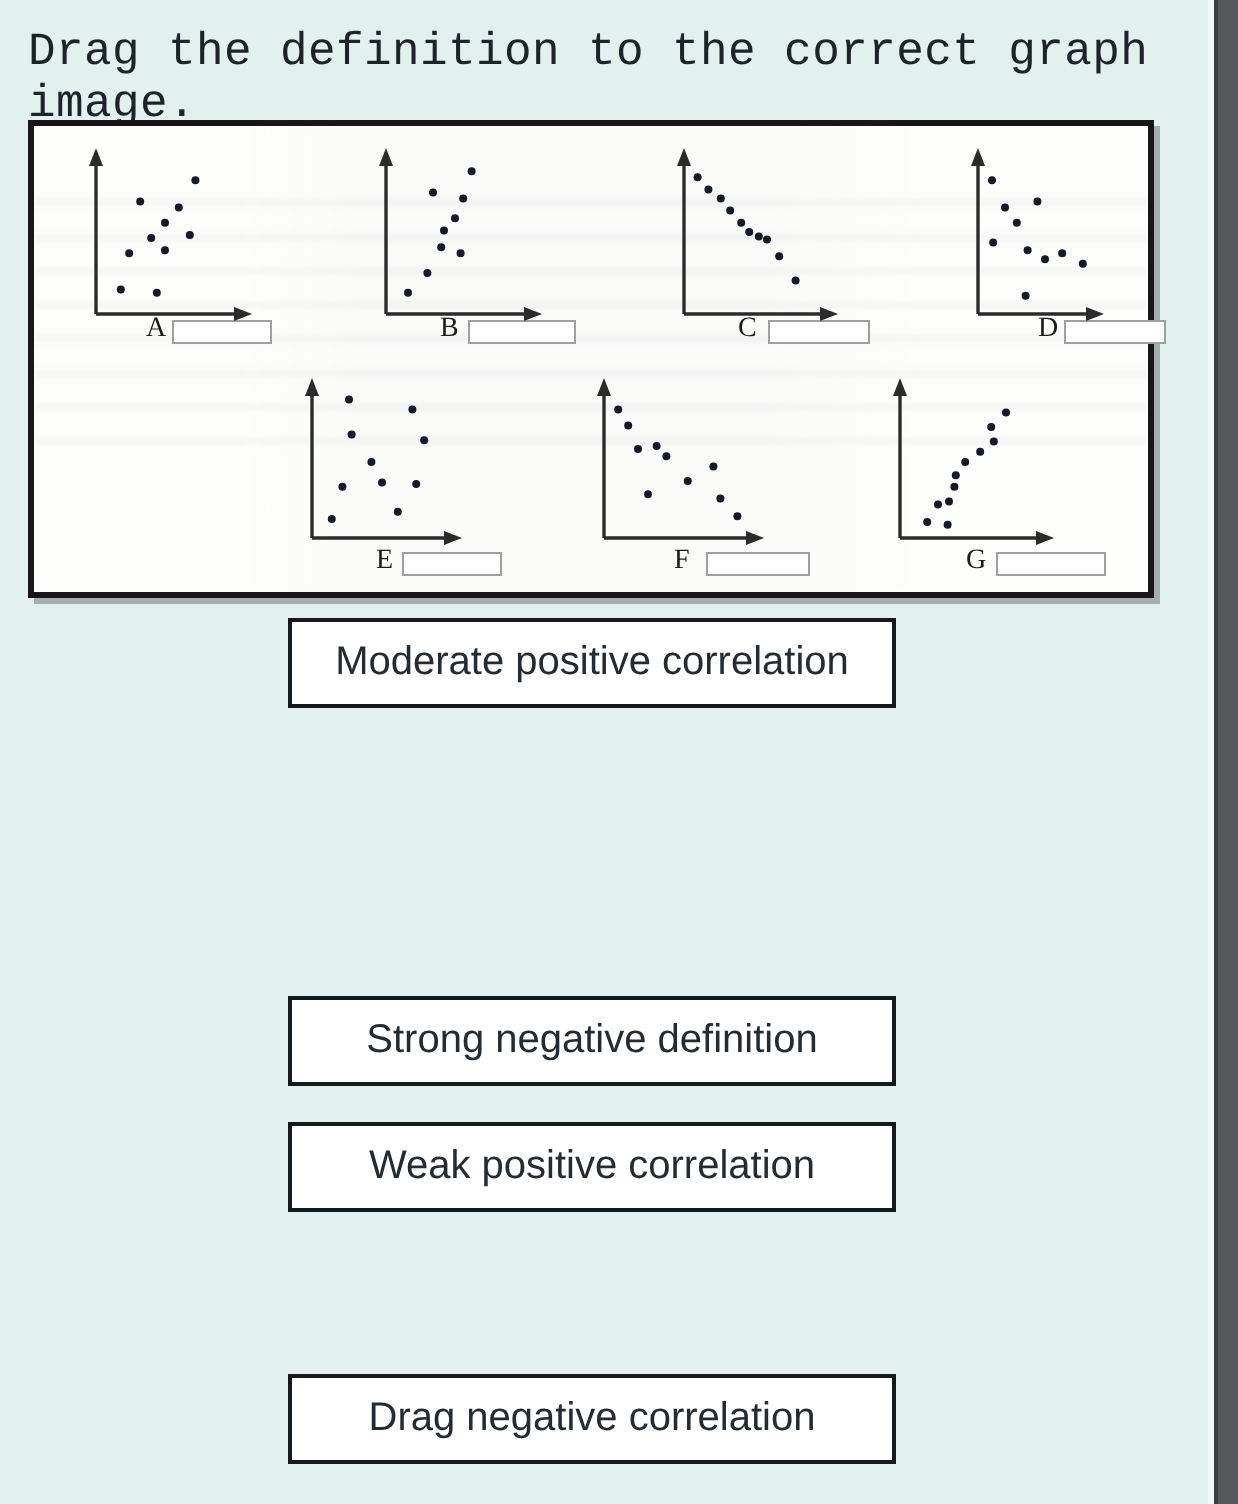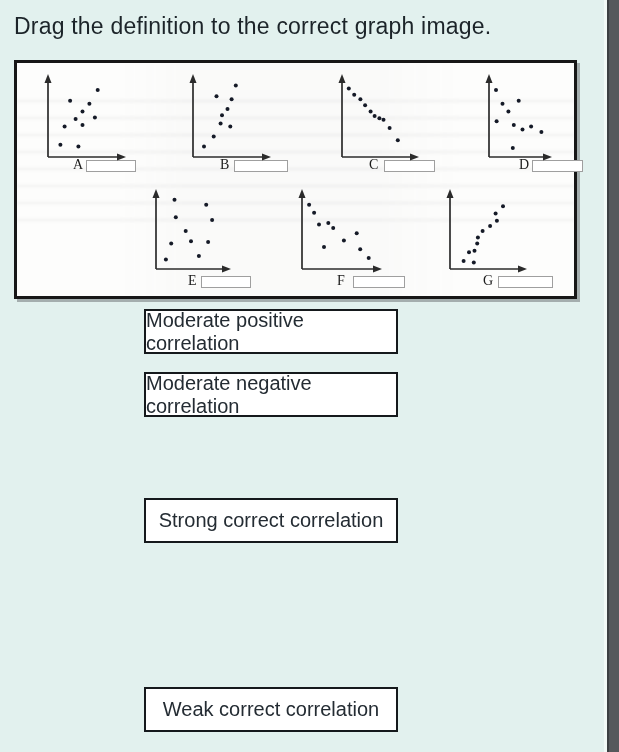--- a/index.html
+++ b/index.html
@@ -1,40 +1,40 @@
 <!DOCTYPE html>
 <html><head>
 <meta charset="utf-8">
 <style>
   html,body{margin:0;padding:0;}
   body{font-family:"Liberation Sans",sans-serif;}
   .screen{position:relative;width:619px;height:752px;background:#e2f1ee;overflow:hidden;}
 
   .title{position:absolute;left:14px;top:13px;width:580px;
-         font-family:Liberation Sans, sans-serif;
+         font-family:Liberation Mono, monospace;
          font-size:23px;color:#1c2429;letter-spacing:.2px;}
 
   .panel{position:absolute;left:14px;top:60px;width:563px;height:239px;
          box-sizing:border-box;border:3px solid #171717;background:#fdfdfc;
          box-shadow:3px 3px 0 rgba(88,94,96,.45);}
   .panel-inner{position:absolute;inset:0;}
   
   .panel-inner::before{content:"";position:absolute;inset:0;opacity:.5;filter:blur(1.3px);
      background:
        repeating-linear-gradient(0deg,transparent 0 13px,rgba(120,120,125,.10) 13px 17px),
        linear-gradient(90deg,transparent 0 18%,rgba(130,130,135,.05) 30% 65%,transparent 80%);
      background-size:100% 62%,100% 100%;background-repeat:no-repeat;
      background-position:0 28px,0 0;}
   .graph-svg{position:absolute;left:0;top:0;}
   .graph-letter{position:absolute;font-family:"Liberation Serif","DejaVu Serif",serif;
                 font-size:14px;color:#1b1b1b;line-height:1;}
   .slot{position:absolute;height:12px;background:#ffffff;border:1px solid #9f9f9f;
         box-sizing:border-box;}
 
-  .def{position:absolute;left:144px;width:254px;height:45px;box-sizing:border-box;
+  .def{position:absolute;left:144px;width:304px;height:45px;box-sizing:border-box;
        background:#ffffff;border:2px solid #15191c;
        display:flex;align-items:center;justify-content:center;
        font-size:20px;color:#242c33;cursor:grab;}
 
   .track-line{position:absolute;left:604px;top:0;width:3px;height:752px;background:#f2faf7;}
   .scrollbar{position:absolute;left:607px;top:0;width:12px;height:752px;
              background:linear-gradient(to right,#3c4043 0 2px,#55595c 2px);}
 </style>
 </head>
 <body>
@@ -170,20 +170,20 @@
             <circle cx="457.5" cy="187.8" r="2" fill="#151a27"></circle>
             <circle cx="452.0" cy="189.2" r="2" fill="#151a27"></circle>
             <circle cx="446.6" cy="198.0" r="2" fill="#151a27"></circle>
             <circle cx="456.8" cy="199.4" r="2" fill="#151a27"></circle>
           </g>
         </svg>
       </div>
   </div>
 
   <div class="def" style="top:309px">Moderate positive correlation</div>
-  <div class="def" style="top:372px">Moderate negative correlation</div>
-  <div class="def" style="top:498px">Strong correct correlation</div>
-  <div class="def" style="top:687px">Weak correct correlation</div>
+  <div class="def" style="top:498px">Strong negative definition</div>
+  <div class="def" style="top:561px">Weak positive correlation</div>
+  <div class="def" style="top:687px">Drag negative correlation</div>
 
   <div class="track-line"></div>
   <div class="scrollbar"></div>
 
 </div>
 
 </body></html>

